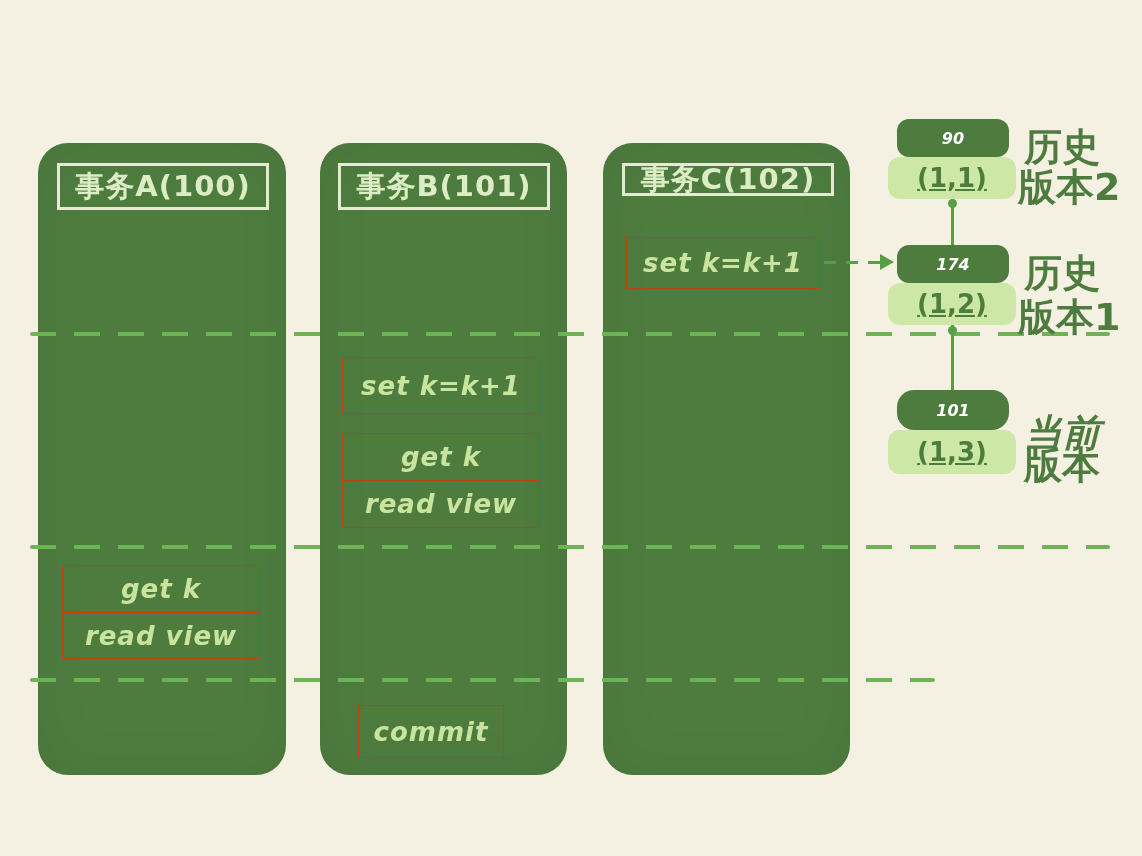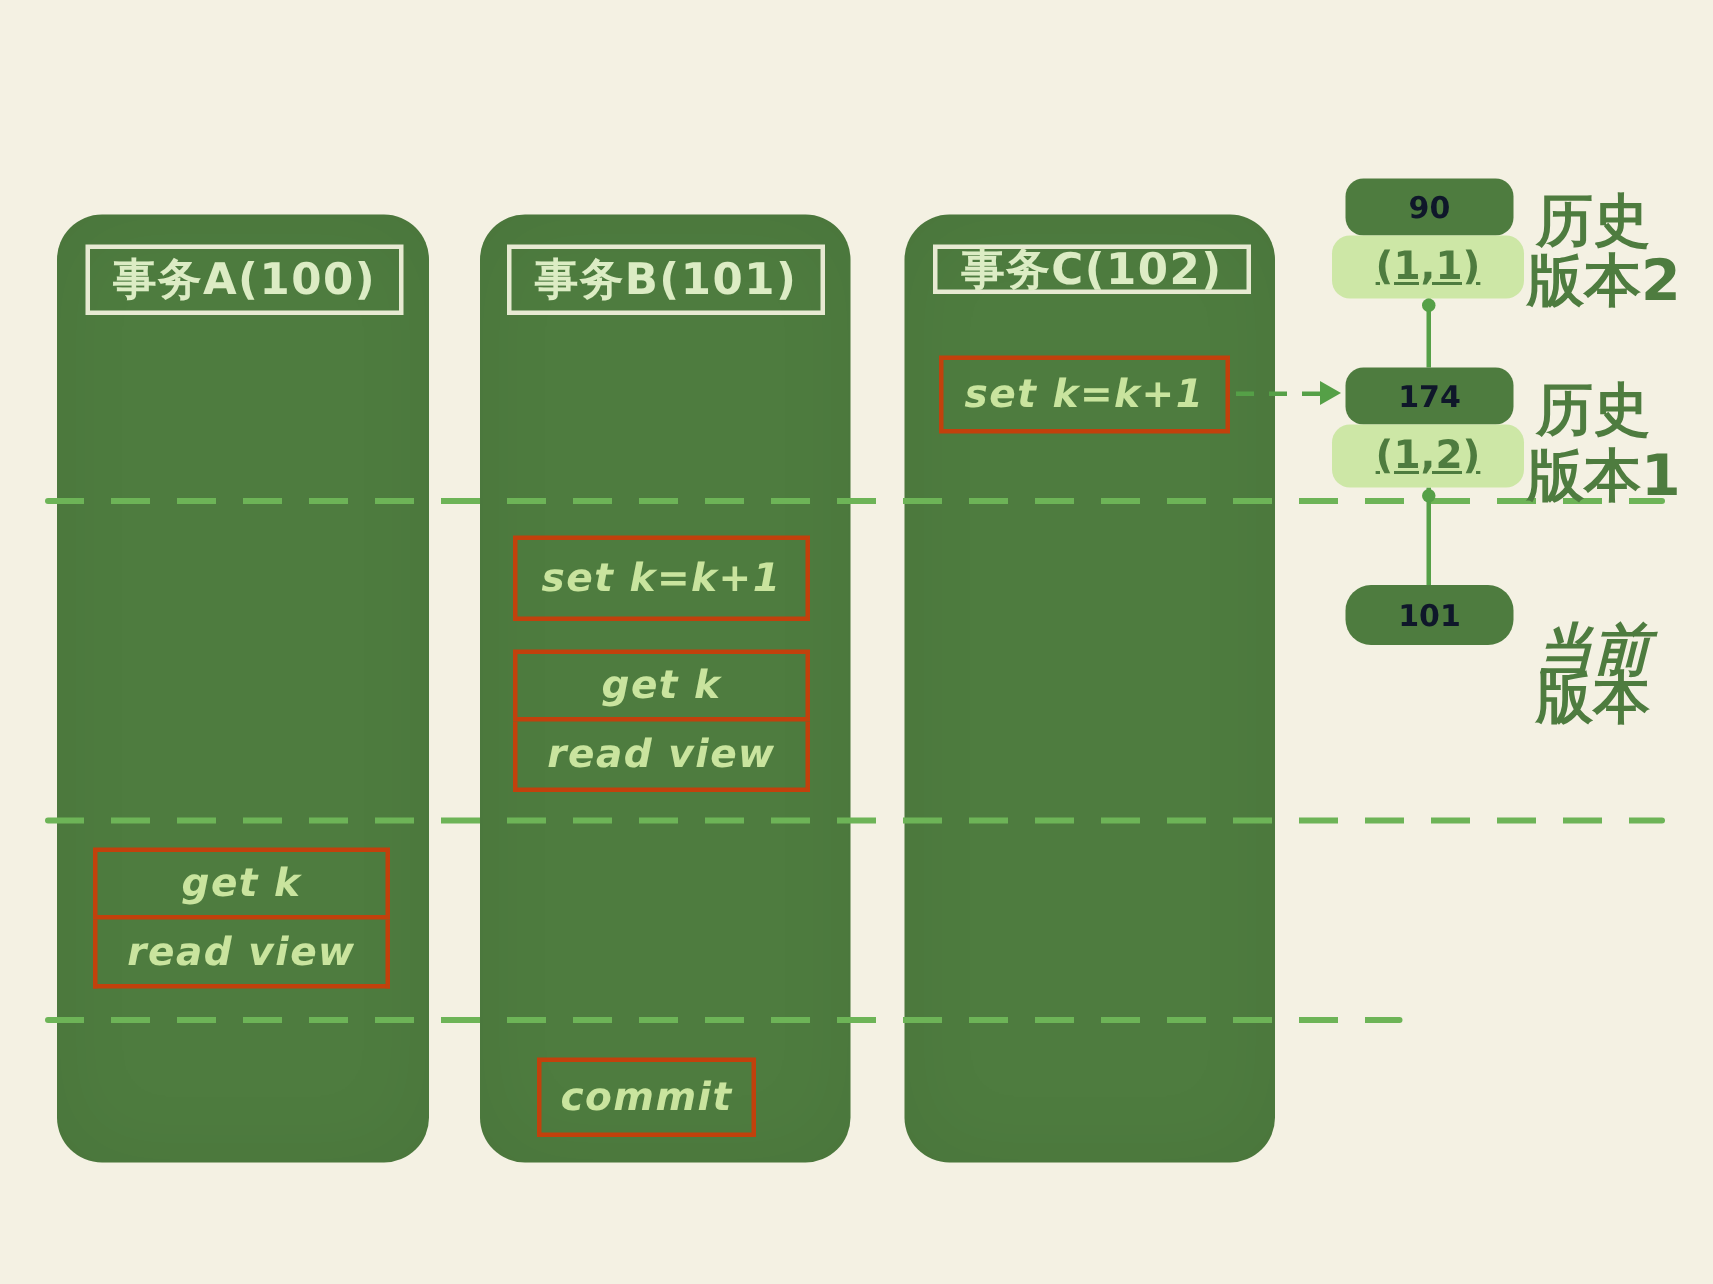--- a/index.html
+++ b/index.html
@@ -28,21 +28,21 @@
     font-size: 29px;
     font-weight: bold;
     letter-spacing: 1px;
     display: flex;
     align-items: center;
     justify-content: center;
     z-index: 3;
   }
   .op-box {
     position: absolute;
-    border: 3px solid #c2410c;
+    border: 1px solid #c2410c;
     color: #c9e49e;
     font-size: 26px;
     font-style: italic;
     font-weight: bold;
     letter-spacing: 1px;
     display: flex;
     align-items: center;
     justify-content: center;
     z-index: 3;
   }
@@ -54,23 +54,24 @@
     background: repeating-linear-gradient(90deg, #6db457 0 26px, transparent 26px 44px);
     z-index: 2;
     border-radius: 2px;
   }
 
   
   .ver-dark {
     position: absolute;
     background: #4e7c3f;
     border-radius: 12px;
-    color: #0f172a;
-    font-size: 20px;
+    color: #ffffff;
+    font-size: 16px;
     font-weight: bold;
+    font-style: italic;
     display: flex;
     align-items: center;
     justify-content: center;
     z-index: 4;
   }
   .ver-light {
     position: absolute;
     background: #cde7a6;
     border-radius: 12px;
     color: #4e7c3f;
@@ -158,16 +159,17 @@
 
   <div class="ver-dark" style="left:897px; top:245px; width:112px; height:38px;">174</div>
   <div class="ver-light" style="left:888px; top:283px; width:128px; height:42px;">(1,2)</div>
   <div class="ver-label" style="left:1024px; top:248px;">历史</div>
   <div class="ver-label" style="left:1018px; top:292px;">版本1</div>
 
   <div class="connector" style="left:951px; top:325px; height:65px;"></div>
   <div class="connector-dot" style="left:948px; top:326px;"></div>
 
   <div class="ver-dark" style="left:897px; top:390px; width:112px; height:40px;border-radius:17px;">101</div>
+  <div class="ver-light" style="left:888px; top:430px; width:128px; height:44px;">(1,3)</div>
   <div class="ver-label" style="left:1024px; top:408px;font-style:italic;">当前</div>
   <div class="ver-label" style="left:1024px; top:440px;">版本</div>
 
 </div>
 
 </body></html>

